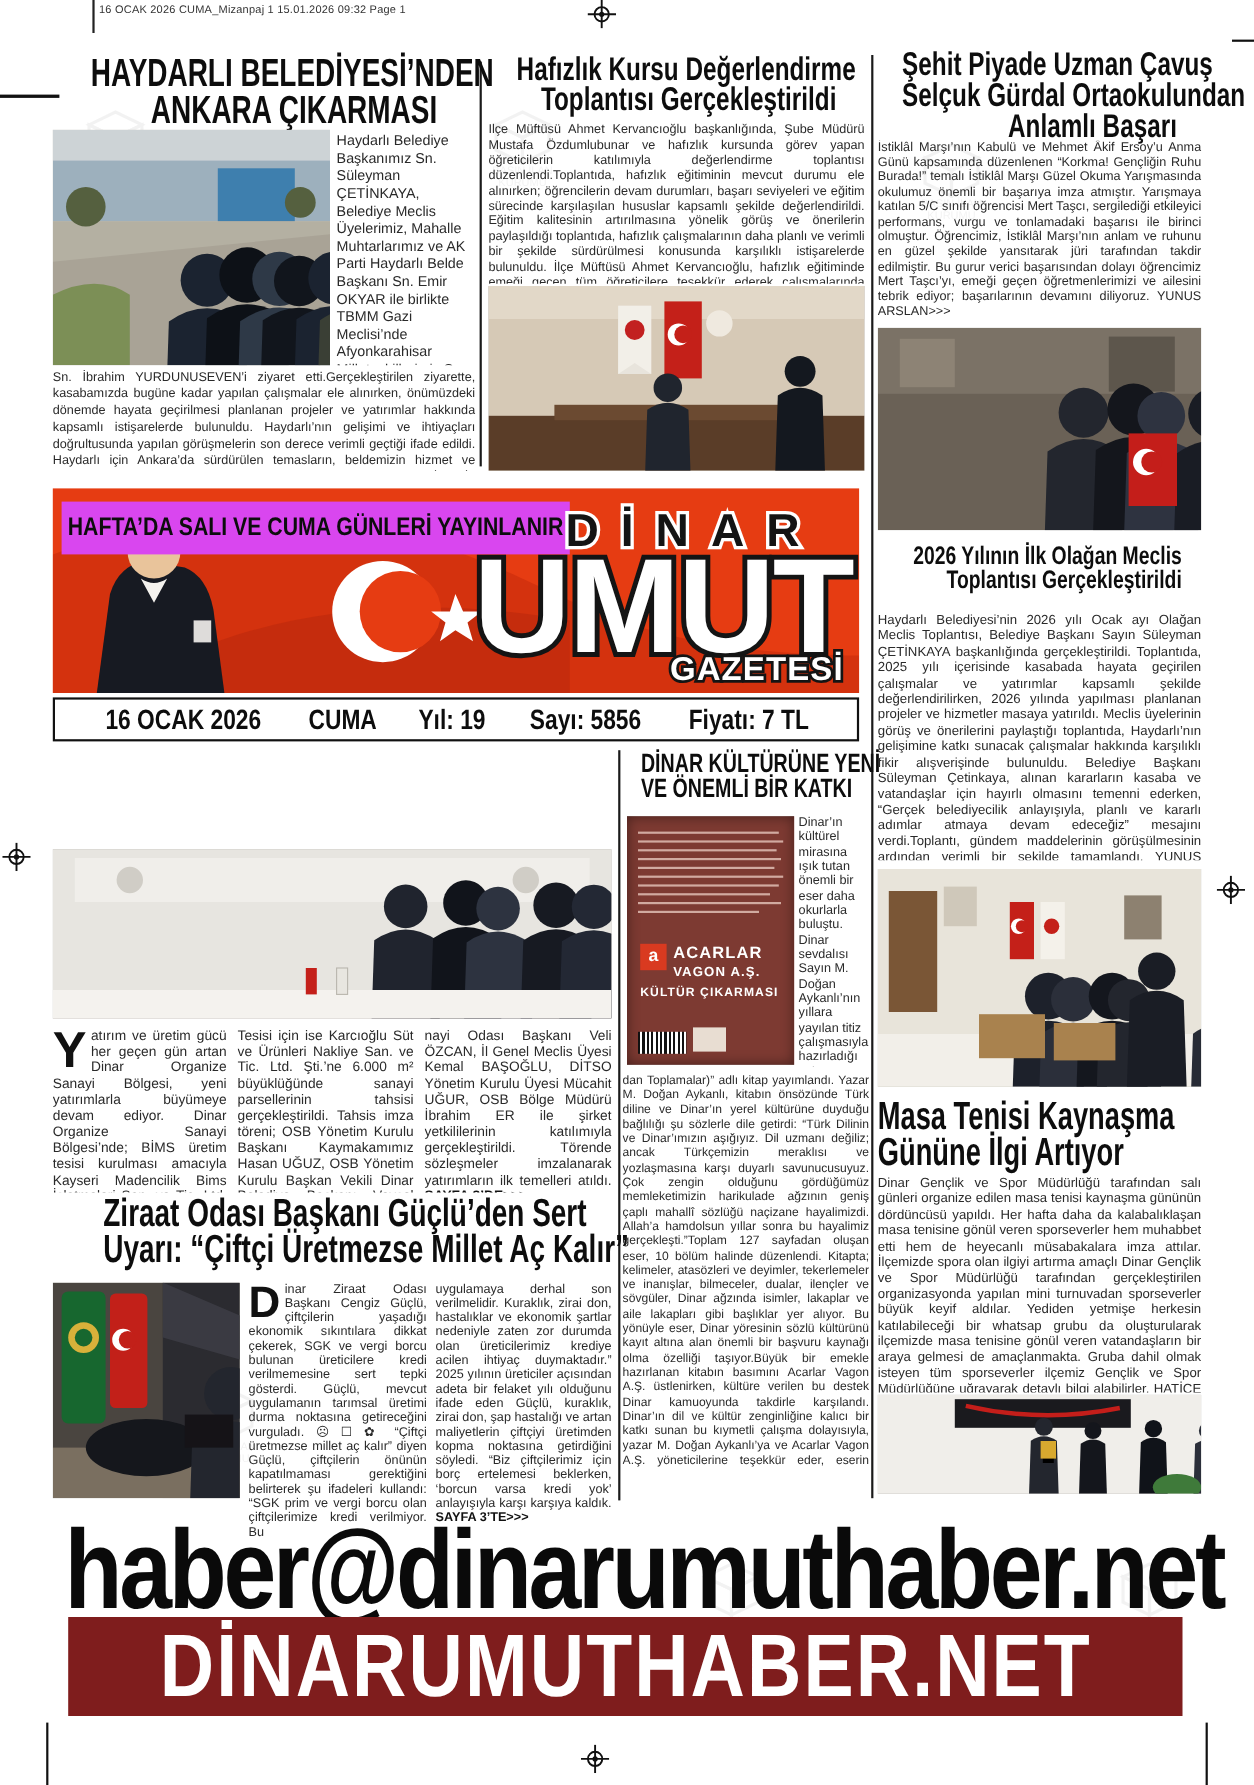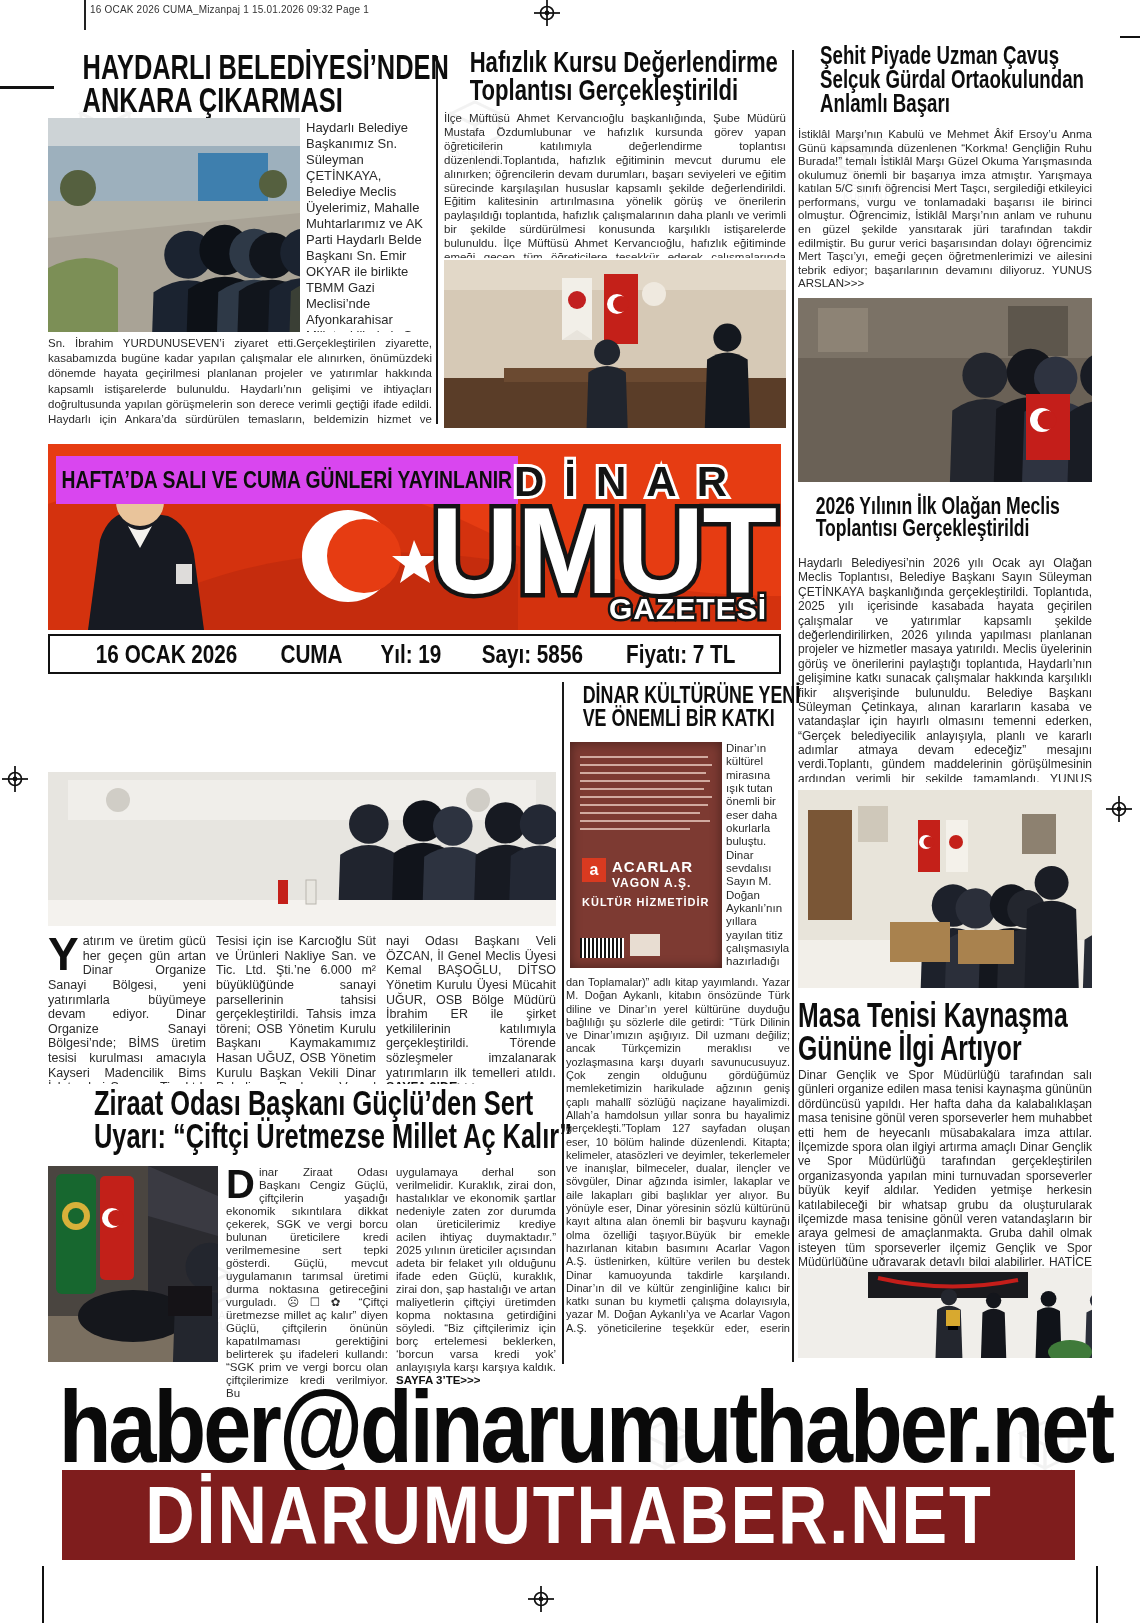--- a/index.html
+++ b/index.html
@@ -9,21 +9,21 @@
   .print-header{position:absolute;left:90px;top:4px;font-size:10px;color:#333;letter-spacing:.2px;}
   .tick-v{position:absolute;left:84px;top:0;width:2px;height:30px;background:#222;}
   .corner-line{position:absolute;left:0;top:86px;width:54px;height:3px;background:#111;}
   .reg{position:absolute;width:26px;height:26px;color:#111;}
   .crop{position:absolute;background:#111;}
   
   .wm{position:absolute;opacity:.08;color:#666;text-align:center;width:90px;pointer-events:none;}
   .wm svg{width:58px;height:50px;display:block;margin:0 auto;}
   .wm .wm-t{font-size:10px;font-weight:normal;line-height:1.1;}
   
-  .hl{position:absolute;text-align:left;font-weight:900;color:#0d0d0d;}
+  .hl{position:absolute;text-align:right;font-weight:900;color:#0d0d0d;}
   .hl span{display:block;white-space:nowrap;line-height:1.08;
            transform:scale(var(--sx,.82),1.15);transform-origin:center;}
   .hl.left{text-align:left;}
   .hl.left span{transform-origin:left center;}
   
   .bt{position:absolute;overflow:hidden;text-align:justify;color:#2a2a2a;}
   .dropcap{float:left;font-weight:bold;color:#111;line-height:.8;margin:2px 4px 0 0;}
   b.more{font-weight:bold;color:#111;}
   
   .vr{position:absolute;width:2px;background:#1a1a1a;}
@@ -230,21 +230,21 @@
       <circle cx="210" cy="34" r="12" fill="#efe9df"></circle>
       <rect x="0" y="118" width="342" height="50" fill="#5a3d28"></rect>
       <rect x="60" y="108" width="230" height="14" fill="#6b4a31"></rect>
       <use href="#p" transform="translate(150,62) scale(0.78)" fill="#14181f"></use>
       <use href="#p" transform="translate(40,78) scale(0.72)" fill="#20252e"></use>
       <use href="#p" transform="translate(250,80) scale(0.72)" fill="#1a1e26"></use>
       <use href="#p" transform="translate(300,84) scale(0.70)" fill="#2b313c"></use>
     </svg>
   </div>
 
-  <div class="hl" style="left:798px;top:44px;width:294px;font-size:22px;--sx:.85">
+  <div class="hl" style="left:798px;top:44px;width:294px;font-size:26px;--sx:.85">
     <span>Şehit Piyade Uzman Çavuş</span>
     <span>Selçuk Gürdal Ortaokulundan</span>
     <span>Anlamlı Başarı</span>
   </div>
   <div class="bt" style="left:798px;top:128px;width:294px;height:166px;font-size:11.5px;line-height:1.18">İstiklâl Marşı’nın Kabulü ve Mehmet Âkif Ersoy’u Anma Günü kapsamında düzenlenen “Korkma! Gençliğin Ruhu Burada!” temalı İstiklâl Marşı Güzel Okuma Yarışmasında okulumuz önemli bir başarıya imza atmıştır. Yarışmaya katılan 5/C sınıfı öğrencisi Mert Taşcı, sergilediği etkileyici performans, vurgu ve tonlamadaki başarısı ile birinci olmuştur. Öğrencimiz, İstiklâl Marşı’nın anlam ve ruhunu en güzel şekilde yansıtarak jüri tarafından takdir edilmiştir. Bu gurur verici başarısından dolayı öğrencimiz Mert Taşcı’yı, emeği geçen öğretmenlerimizi ve ailesini tebrik ediyor; başarılarının devamını diliyoruz. YUNUS ARSLAN&gt;&gt;&gt;</div>
   <div class="ph" style="left:798px;top:298px;width:294px;height:184px">
     <svg viewBox="0 0 294 184" preserveAspectRatio="none">
       <rect width="294" height="184" fill="#6a6156"></rect>
       <rect x="0" y="0" width="294" height="60" fill="#7b7266"></rect>
       <rect x="20" y="10" width="50" height="44" fill="#8d8375"></rect>
@@ -363,21 +363,21 @@
     <div class="fakeline" style="left:10px;top:38px;width:130px"></div>
     <div class="fakeline" style="left:10px;top:46px;width:124px"></div>
     <div class="fakeline" style="left:10px;top:54px;width:132px"></div>
     <div class="fakeline" style="left:10px;top:62px;width:128px"></div>
     <div class="fakeline" style="left:10px;top:70px;width:120px"></div>
     <div class="fakeline" style="left:10px;top:78px;width:130px"></div>
     <div class="fakeline" style="left:10px;top:86px;width:110px"></div>
     <div class="alogo">a</div>
     <div class="b1">ACARLAR</div>
     <div class="b2">VAGON A.Ş.</div>
-    <div class="b3">KÜLTÜR HİZMETİDİR</div>
+    <div class="b3">KÜLTÜR ÇIKARMASI</div>
     <div class="barcode"></div>
     <div class="minibox"></div>
   </div>
   <div class="bt" style="left:726px;top:742px;width:64px;height:228px;font-size:11.5px;line-height:1.16;text-align:left">Dinar’ın kültürel mirasına ışık tutan önemli bir eser daha okurlarla buluştu. Dinar sevdalısı Sayın M. Doğan Aykanlı’nın yıllara yayılan titiz çalışmasıyla hazırladığı “Dinar Söz Hazinesi (Yöre Ağzın-</div>
   <div class="bt" style="left:566px;top:976px;width:224px;height:358px;font-size:11px;line-height:1.21">dan Toplamalar)” adlı kitap yayımlandı. Yazar M. Doğan Aykanlı, kitabın önsözünde Türk diline ve Dinar’ın yerel kültürüne duyduğu bağlılığı şu sözlerle dile getirdi: “Türk Dilinin ve Dinar’ımızın aşığıyız. Dil uzmanı değiliz; ancak Türkçemizin meraklısı ve yozlaşmasına karşı duyarlı savunucusuyuz. Çok zengin olduğunu gördüğümüz memleketimizin harikulade ağzının geniş çaplı mahallî sözlüğü naçizane hayalimizdi. Allah’a hamdolsun yıllar sonra bu hayalimiz gerçekleşti.”Toplam 127 sayfadan oluşan eser, 10 bölüm halinde düzenlendi. Kitapta; kelimeler, atasözleri ve deyimler, tekerlemeler ve inanışlar, bilmeceler, dualar, ilençler ve sövgüler, Dinar ağzında isimler, lakaplar ve aile lakapları gibi başlıklar yer alıyor. Bu yönüyle eser, Dinar yöresinin sözlü kültürünü kayıt altına alan önemli bir başvuru kaynağı olma özelliği taşıyor.Büyük bir emekle hazırlanan kitabın basımını Acarlar Vagon A.Ş. üstlenirken, kültüre verilen bu destek Dinar kamuoyunda takdirle karşılandı. Dinar’ın dil ve kültür zenginliğine kalıcı bir katkı sunan bu kıymetli çalışma dolayısıyla, yazar M. Doğan Aykanlı’ya ve Acarlar Vagon A.Ş. yöneticilerine teşekkür eder, eserin hayırlı olmasını dileriz. HATİCE ARSLAN&gt;&gt;&gt;</div>
 
   <div class="hl" style="left:798px;top:496px;width:294px;font-size:20px;--sx:.88">
     <span>2026 Yılının İlk Olağan Meclis</span>
     <span>Toplantısı Gerçekleştirildi</span>
   </div>

